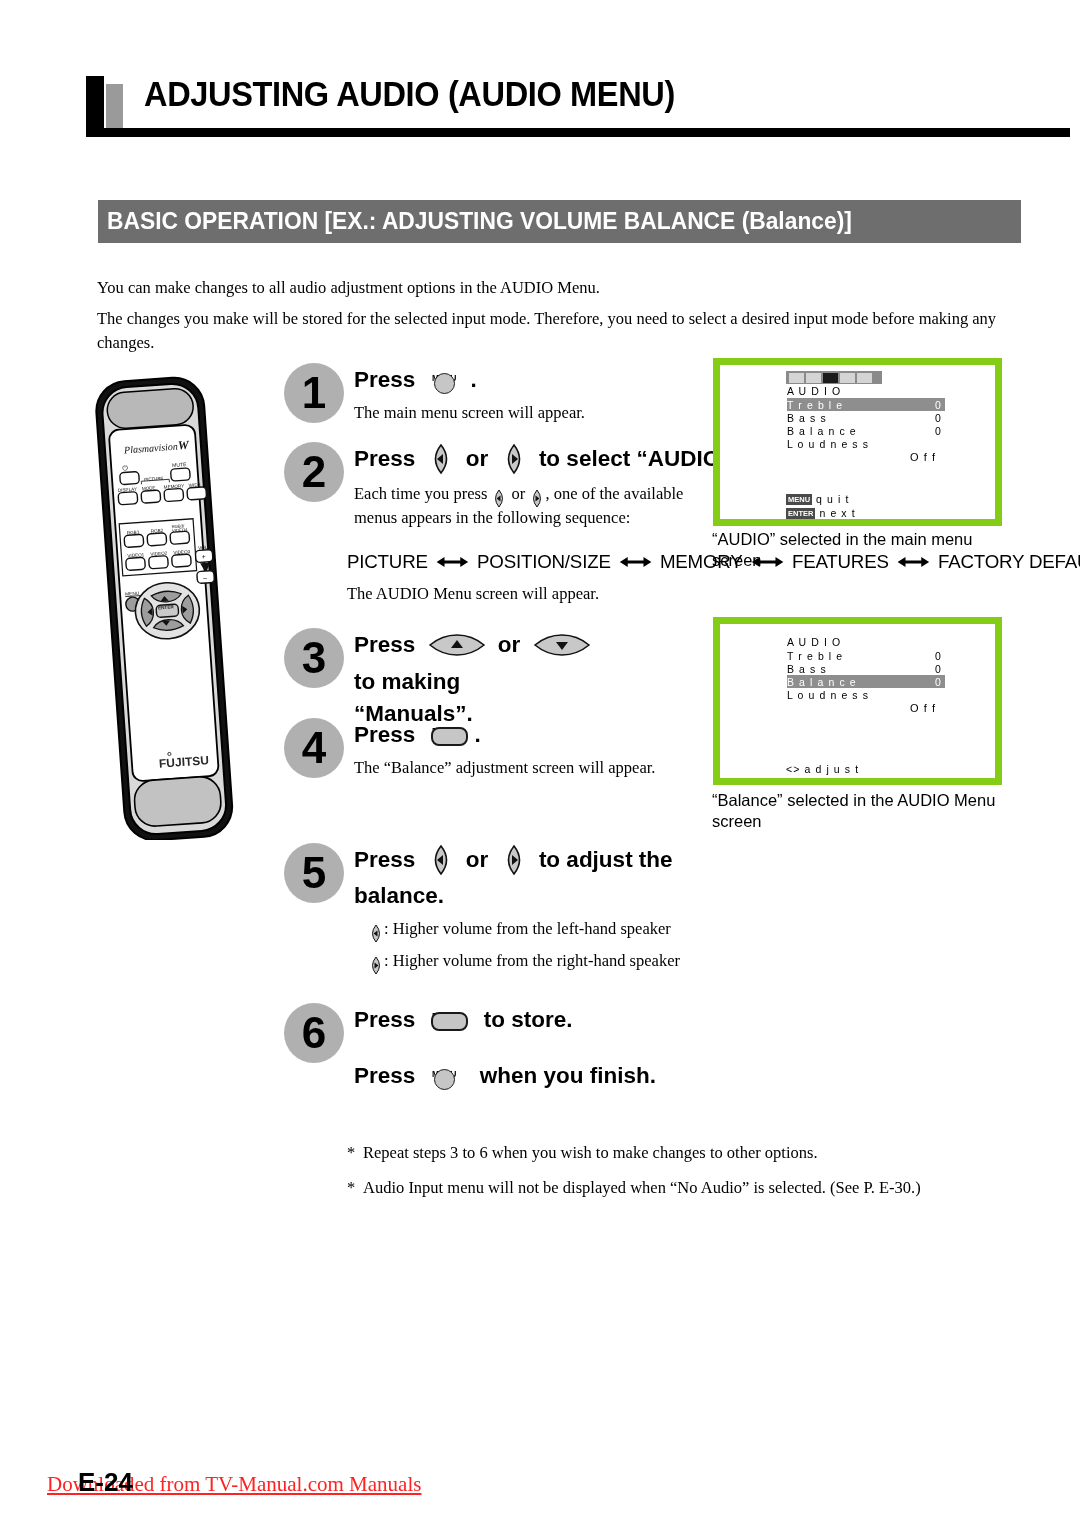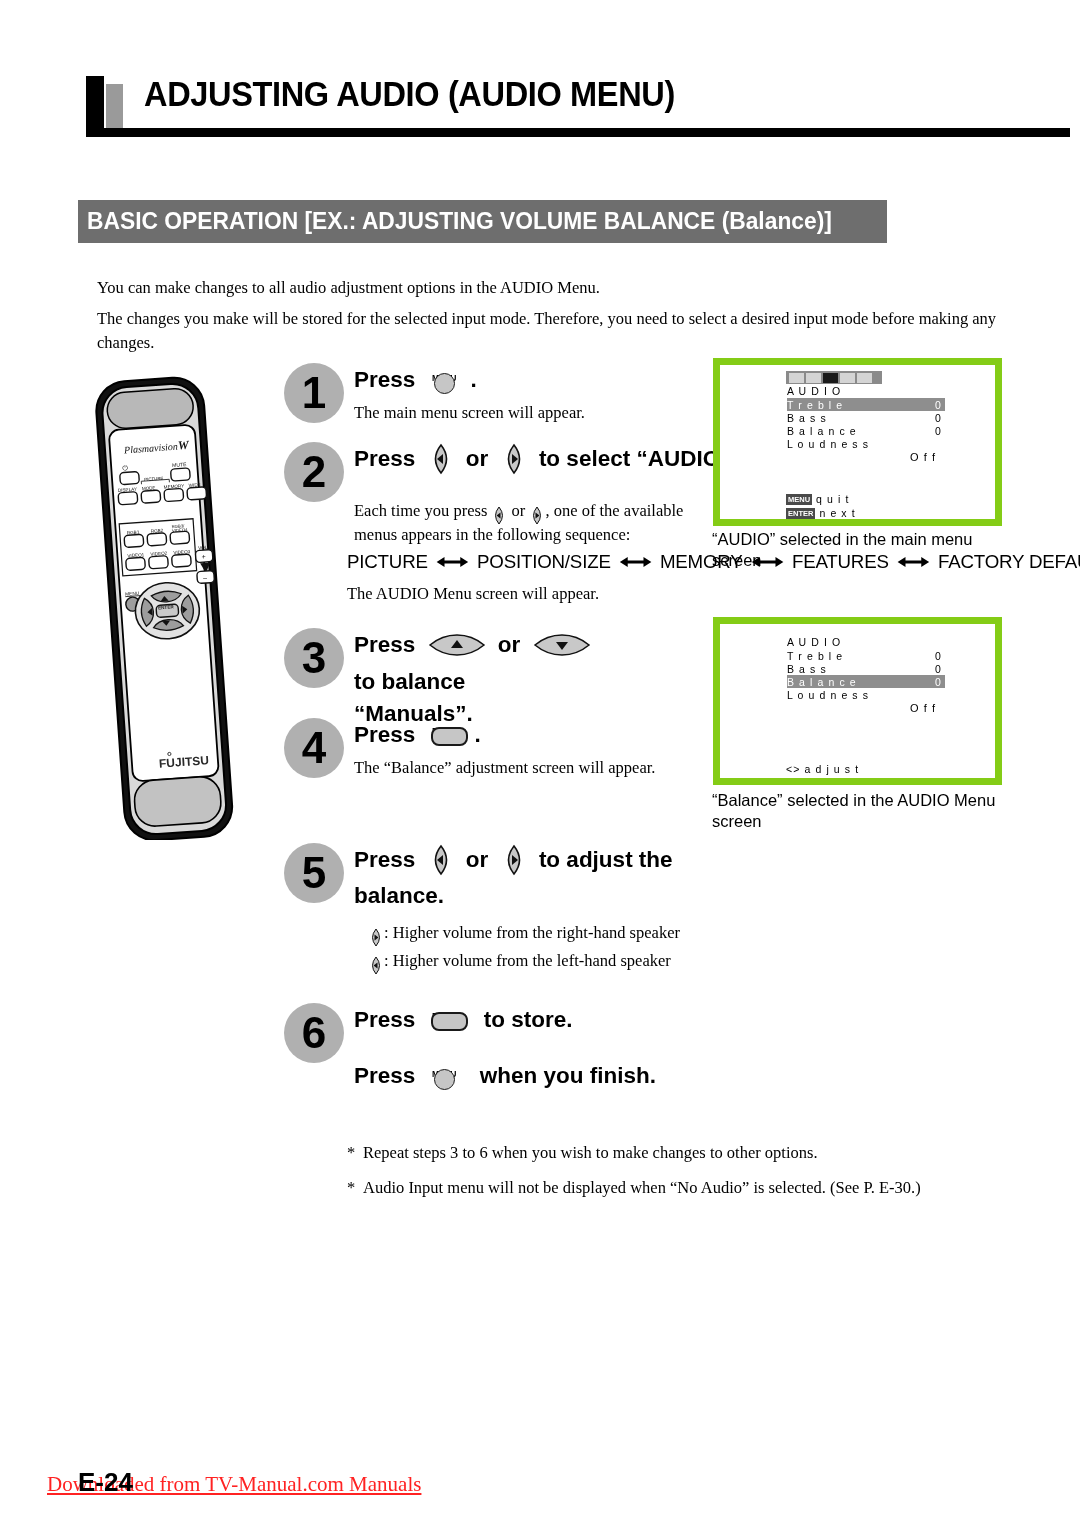--- a/index.html
+++ b/index.html
@@ -20,21 +20,21 @@
   #title-text {
     position:absolute; left:58px; top:-2px;
     font-family:"Liberation Sans", sans-serif;
     font-weight:bold; font-size:35px; letter-spacing:-0.4px;
     white-space:nowrap; transform:scaleX(0.93); transform-origin:left center;
   }
   #title-rule { position:absolute; left:86px; top:128px; width:984px; height:9px; background:#000; }
 
   
   #section-banner {
-    position:absolute; left:78px; top:200px; width:809px; height:43px;
+    position:absolute; left:98px; top:200px; width:923px; height:43px;
     background:#6e6e6e;
   }
   #section-banner-text {
     position:absolute; left:9px; top:7px;
     font-family:"Liberation Sans", sans-serif;
     font-weight:bold; font-size:24px; color:#fff; white-space:nowrap;
     transform:scaleX(0.95); transform-origin:left center;
   }
 
   
@@ -290,21 +290,21 @@
           <span class="w">&nbsp;</span>
         <span class="key-lr">
           <svg width="26" height="32" viewBox="0 0 26 32">
               <path d="M13 2 Q24 16 13 30 Q2 16 13 2 Z" fill="#c8c8c8" stroke="#111" stroke-width="1.6"></path>
               <path d="M11 11 l6 5 l-6 5 Z" fill="#111"></path>
             </svg>
         </span>
           <span class="w">&nbsp;</span>
         <span class="w">to select “AUDIO”.</span>
       </div>
-      <div class="step-body" style="margin-top:23px;">
+      <div class="step-body" style="margin-top:6px;">
         <span>Each time you press</span>
         <span class="key-lr-sm">
           <svg width="16" height="19" viewBox="0 0 16 19">
               <path d="M8 1 Q15 9.5 8 18 Q1 9.5 8 1 Z" fill="#c8c8c8" stroke="#111" stroke-width="1"></path>
               <path d="M9.5 6.5 l-4 3 l4 3 Z" fill="#111"></path>
             </svg>
         </span>
         <span>or</span>
         <span class="key-lr-sm">
           <svg width="16" height="19" viewBox="0 0 16 19">
@@ -361,21 +361,21 @@
           <span class="w">&nbsp;</span>
         <span class="w">or</span>
           <span class="w">&nbsp;</span>
         <span class="key-ud">
           <svg width="58" height="26" viewBox="0 0 58 26">
               <path d="M2 13 Q14 3 29 3 Q44 3 56 13 Q44 23 29 23 Q14 23 2 13 Z" fill="#c8c8c8" stroke="#111" stroke-width="1.6"></path>
               <path d="M29 18 l6 -8 l-12 0 Z" fill="#111"></path>
             </svg>
         </span>
           <span class="w">&nbsp;</span>
-        <span class="w">to balance</span>
+        <span class="w">to making</span>
       </div>
       <div class="step-head" style="margin-top:-2px;">“Manuals”.</div>
     </div>
   </div>
 
   <div class="step" id="step-4" style="left:284px; top:718px; width:420px;">
     <div class="step-circle">4</div>
     <div style="margin-left:70px;">
       <div class="step-head">
         <span class="w">Press</span>
@@ -408,35 +408,35 @@
         <span class="key-lr">
           <svg width="26" height="32" viewBox="0 0 26 32">
               <path d="M13 2 Q24 16 13 30 Q2 16 13 2 Z" fill="#c8c8c8" stroke="#111" stroke-width="1.6"></path>
               <path d="M11 11 l6 5 l-6 5 Z" fill="#111"></path>
             </svg>
         </span>
           <span class="w">&nbsp;</span>
         <span class="w">to adjust the</span>
       </div>
       <div class="step-head" style="margin-top:2px;">balance.</div>
+      <div class="step-body" style="margin-top:4px; padding-left:14px;">
+        <span class="key-lr-sm">
+          <svg width="16" height="19" viewBox="0 0 16 19">
+              <path d="M8 1 Q15 9.5 8 18 Q1 9.5 8 1 Z" fill="#c8c8c8" stroke="#111" stroke-width="1"></path>
+              <path d="M9.5 6.5 l-4 3 l4 3 Z" fill="#111"></path>
+            </svg>
+        </span><span>: Higher volume from the left-hand speaker</span>
+      </div>
       <div class="step-body" style="margin-top:8px; padding-left:14px;">
         <span class="key-lr-sm">
           <svg width="16" height="19" viewBox="0 0 16 19">
               <path d="M8 1 Q15 9.5 8 18 Q1 9.5 8 1 Z" fill="#c8c8c8" stroke="#111" stroke-width="1"></path>
               <path d="M6.5 6.5 l4 3 l-4 3 Z" fill="#111"></path>
             </svg>
         </span><span>: Higher volume from the right-hand speaker</span>
-      </div>
-      <div class="step-body" style="margin-top:4px; padding-left:14px;">
-        <span class="key-lr-sm">
-          <svg width="16" height="19" viewBox="0 0 16 19">
-              <path d="M8 1 Q15 9.5 8 18 Q1 9.5 8 1 Z" fill="#c8c8c8" stroke="#111" stroke-width="1"></path>
-              <path d="M9.5 6.5 l-4 3 l4 3 Z" fill="#111"></path>
-            </svg>
-        </span><span>: Higher volume from the left-hand speaker</span>
       </div>
     </div>
   </div>
 
   <div class="step" id="step-6" style="left:284px; top:1003px; width:460px;">
     <div class="step-circle">6</div>
     <div style="margin-left:70px;">
       <div class="step-head">
         <span class="w">Press</span>
           <span class="w">&nbsp;</span>

